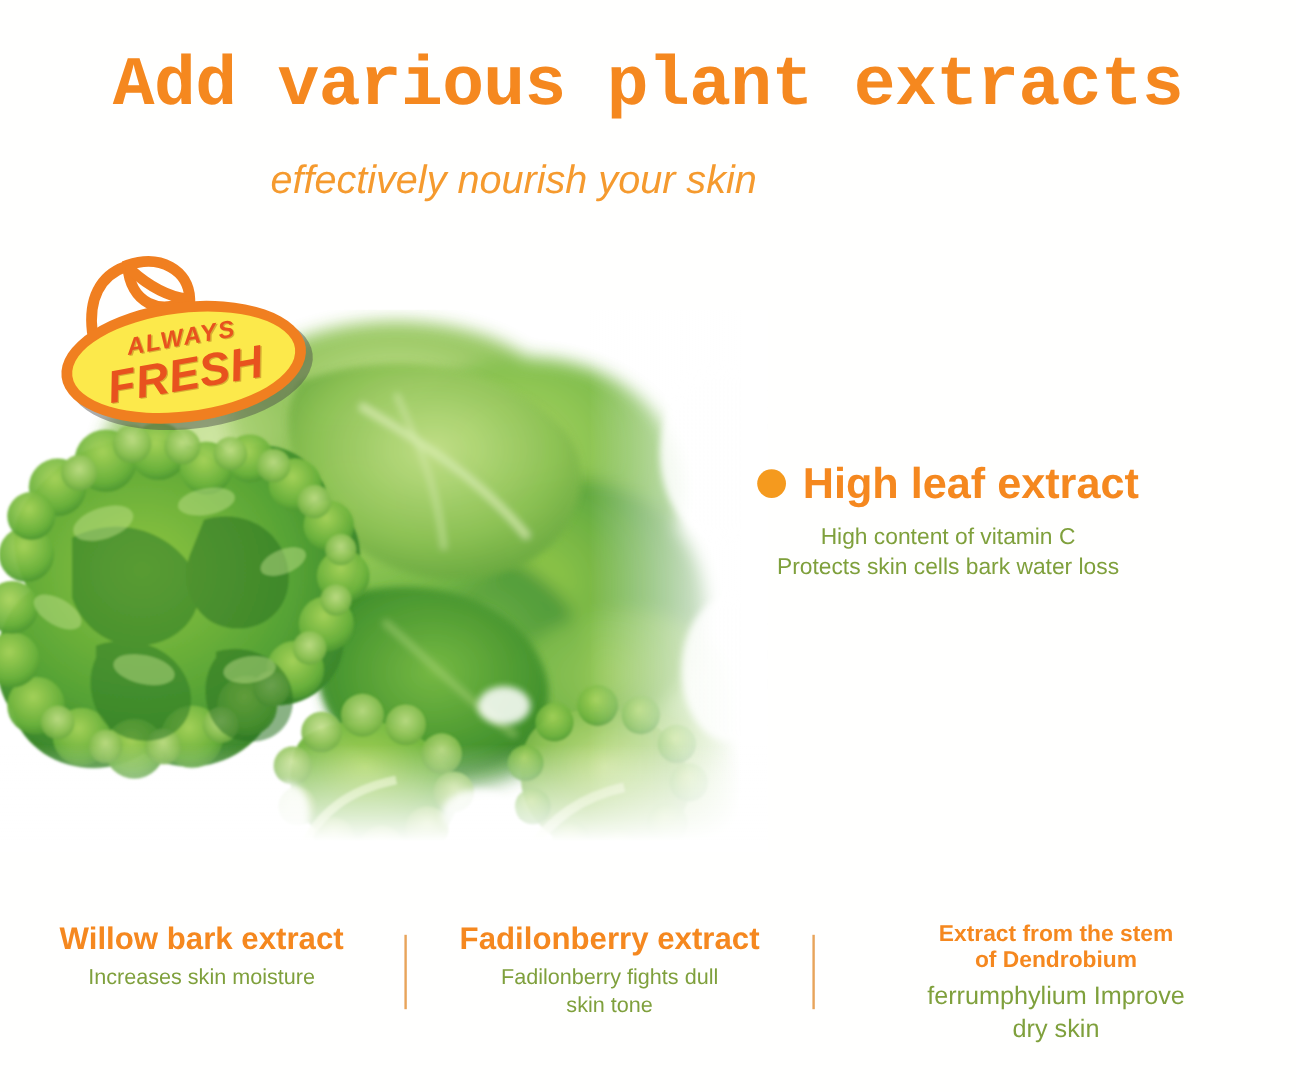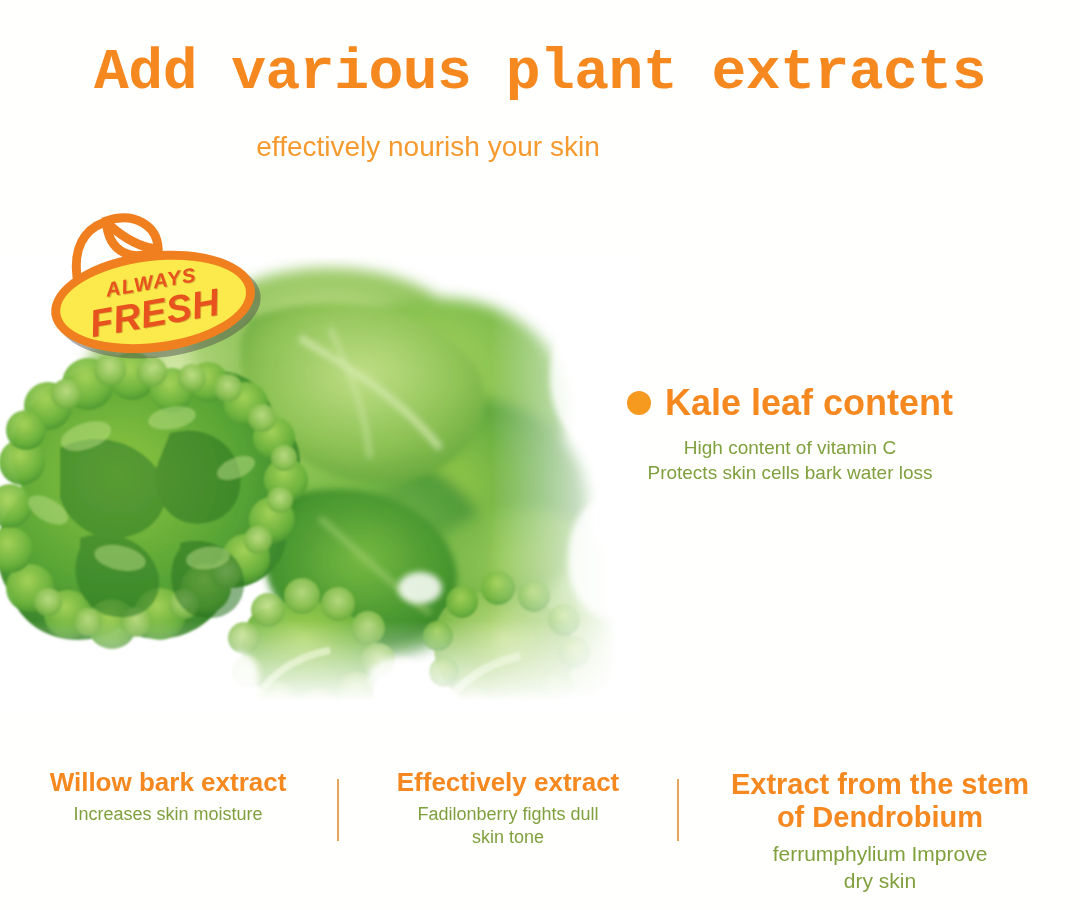--- a/index.html
+++ b/index.html
@@ -38,21 +38,22 @@
     color: #F5881F;
     line-height: 1;
     white-space: nowrap;
     font-family: Liberation Mono, monospace;
   }
   .subhead {
     position: absolute;
     left: 0;
     top: 133px;
     width: 856px;
-    font-size: 28px;
+    font-size: 33px;
+    font-style: italic;
     font-weight: 400;
     color: #F59A2E;
     line-height: 1;
     white-space: nowrap;
   }
 
   
   .photo {
     position: absolute;
     left: 0;
@@ -190,21 +191,21 @@
   .col-1 { left: 340px; width: 336px; }
   .col-2 { left: 680px; width: 400px; }
 
   .col-title {
     font-size: 26px;
     font-weight: 700;
     color: #F5881F;
     line-height: 1.15;
     white-space: pre-line;
   }
-  .col-2 .col-title { font-size: 29px; }
+  .col-2 .col-title { font-size: 19px; }
   .col-desc {
     margin-top: 5px;
     font-size: 18px;
     color: #7FA03C;
     line-height: 1.3;
     white-space: pre-line;
   }
   .col-2 .col-desc { font-size: 21px; }
 
   .divider {
@@ -400,36 +401,36 @@
       <div class="badge-text">
         <span class="l1">ALWAYS</span>
         <span class="l2">FRESH</span>
       </div>
     </div>
   </div>
 
   <div class="extract-main">
     <div class="extract-main-head">
       <span class="bullet-dot"></span>
-      <span class="extract-main-title">Kale leaf content</span>
+      <span class="extract-main-title">High leaf extract</span>
     </div>
     <div class="extract-main-desc">High content of vitamin C</div>
     <div class="extract-main-desc">Protects skin cells bark water loss</div>
   </div>
 
   <div class="bottom">
     <div class="col col-0">
       <div class="col-title">Willow bark extract</div>
       <div class="col-desc">Increases skin moisture</div>
     </div>
 
     <div class="divider divider-0"></div>
 
     <div class="col col-1">
-      <div class="col-title">Effectively extract</div>
+      <div class="col-title">Fadilonberry extract</div>
       <div class="col-desc">Fadilonberry fights dull
 skin tone</div>
     </div>
 
     <div class="divider divider-1"></div>
 
     <div class="col col-2">
       <div class="col-title">Extract from the stem
 of Dendrobium</div>
       <div class="col-desc">ferrumphylium Improve

